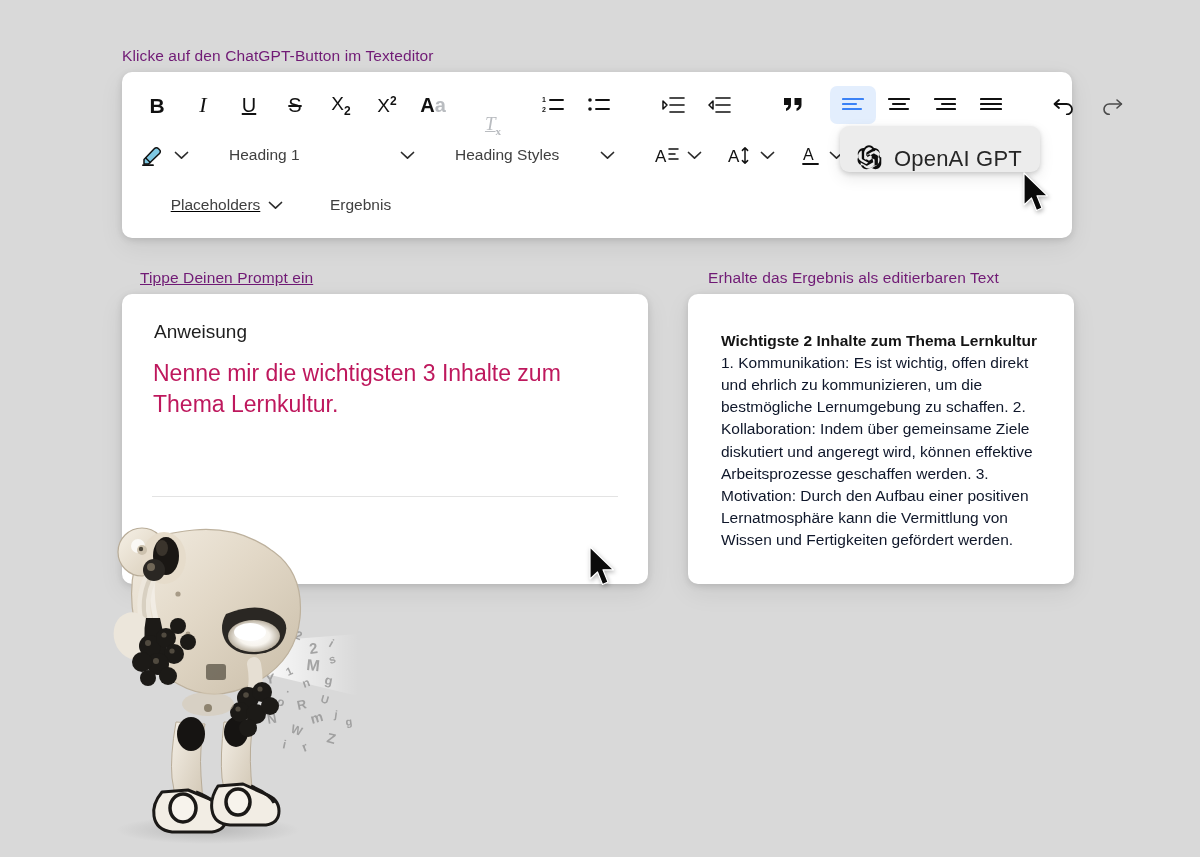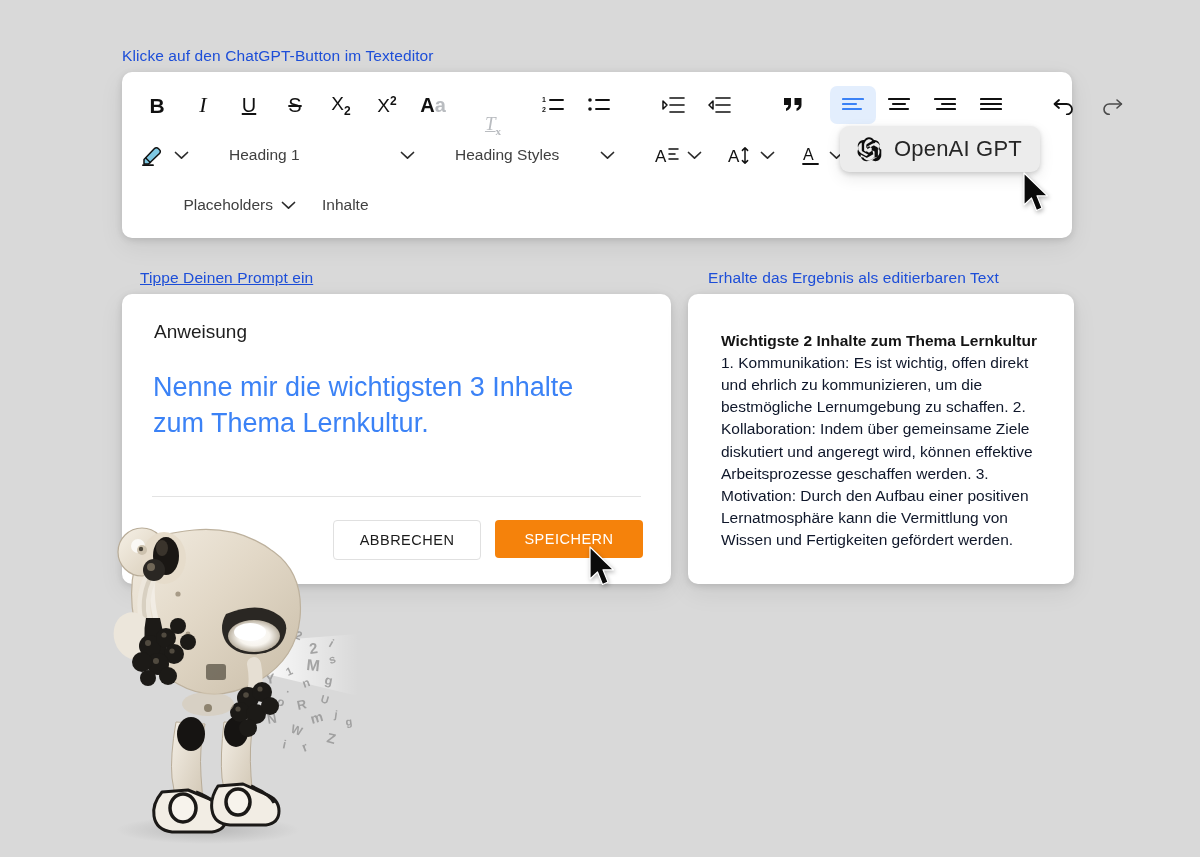--- a/index.html
+++ b/index.html
@@ -16,21 +16,21 @@
   }
   .stage {
     position: absolute;
     inset: 0;
   }
 
   
   .sec-label {
     position: absolute;
     font-size: 15.5px;
-    color: #1d4ed8;
+    color: #701a75;
     letter-spacing: .1px;
     white-space: nowrap;
   }
   .card {
     position: absolute;
     background: #ffffff;
     border-radius: 10px;
     box-shadow: 0 2px 7px rgba(0,0,0,.13), 0 8px 26px rgba(0,0,0,.07);
   }
 
@@ -102,58 +102,57 @@
     height: 9px;
     flex: none;
   }
 
   
   #gpt-btn {
     position: absolute;
     left: 718px;
     top: -4px;
     display: flex;
-    align-items: center;
+    align-items: flex-end;
     gap: 10px;
     height: 46px;
     padding: 0 18px 0 14px;
     background: #ececec;
     border-radius: 9px;
     box-shadow: 0 2px 5px rgba(0,0,0,.16), 0 6px 16px rgba(0,0,0,.09);
   }
   #gpt-btn .gpt-text {
     font-size: 22px;
     color: #262626;
     letter-spacing: .2px;
     white-space: nowrap;
   }
 
   
   #prompt-card {
     left: 122px;
     top: 294px;
     width: 526px;
     height: 290px;
-    padding-left: 23px;
   }
   #prompt-title {
     position: absolute;
     left: 32px;
     top: 27px;
     font-size: 19px;
     color: #1e1e1e;
   }
   #prompt-text {
     position: absolute;
     left: 31px;
-    top: 76px;
+    top: 64px;
     width: 440px;
-    font-size: 27px;
+    font-size: 23px;
     line-height: 1.33;
-    color: #3b82f6;
+    color: #be185d;
   }
   #prompt-divider {
     position: absolute;
     left: 30px;
     right: 30px;
     top: 202px;
     height: 1px;
     background: #e3e3e3;
   }
   .btn-row {
@@ -444,47 +443,43 @@
         <span>
           <svg width="30" height="30" viewBox="0 0 32 32">
             <path d="M16 3.4c-2.2 0-4.1 1.2-5.2 3 -2.4-.2-4.8 1-6 3.1 -1.1 1.9-1 4.2 0 6 -1.3 2-1.4 4.6-.2 6.7 1.1 1.9 3.2 3 5.4 2.9 1 1.9 3 3.1 5.2 3.1h.1c2.2 0 4.1-1.2 5.2-3 2.4.2 4.8-1 6-3.1 1.1-1.9 1-4.2 0-6 1.3-2 1.4-4.6.2-6.7 -1.1-1.9-3.2-3-5.4-2.9 -1-1.9-3-3.1-5.3-3.1z M16 5.6c1.4 0 2.7.6 3.5 1.7 -.1.05-.2.1-.3.2l-5.3 3.05c-.5.3-.8.8-.8 1.4v7.2l-2.2-1.3c-.05-.03-.1-.08-.1-.15V12c0-3.5 2.8-6.4 5.2-6.4z M22.6 8.6c1.9.25 3.6 1.45 4.5 3.2 .7 1.2.8 2.7.4 4 -.1-.06-.2-.12-.3-.18l-5.3-3.05c-.5-.3-1.1-.3-1.6 0l-6.2 3.6v-2.55c0-.07.03-.13.1-.17l5.35-3.1c.9-.5 1.9-.75 3-.75h.05z M8.3 11.1v6.15c0 .6.3 1.1.8 1.4l6.2 3.6-2.2 1.3c-.06.03-.13.03-.2 0l-5.35-3.1c-3-1.75-4-5.6-2.3-8.6 .7-1.2 1.8-2.1 3-2.7z M16 13.1l2.9 1.7v3.4l-2.9 1.7-2.9-1.7v-3.4z M23.65 13.3l5.35 3.1c.06.03.1.1.1.17v6.15c0 3.5-2.8 6.35-6.3 6.35-1.35 0-2.65-.45-3.7-1.25 .1-.05.2-.1.3-.2l5.3-3.05c.5-.3.8-.8.8-1.4v-7.2l2.2 1.3c-.05-.03.05.02-.05-.02z M19.65 17.25l2.2 1.3c.06.03.1.1.1.17v6.15c0 .07-.04.13-.1.17l-5.35 3.1c-3 1.75-6.85.7-8.6-2.3-.7-1.2-.95-2.6-.7-3.95 .1.06.2.12.3.18l5.3 3.05c.5.3 1.1.3 1.6 0l6.2-3.6z" fill="#0d0d0d"></path>
           </svg>
         </span>
         <span class="gpt-text">OpenAI GPT</span>
       </div>
     </div>
 
     <div class="tb-row" id="tb-row3">
-      <div class="dd" style="width:154px; justify-content:flex-end; margin-left:2px;">
+      <div class="dd" style="width:154px; justify-content:center; margin-left:10px;text-decoration:underline;">
         <span class="dd-label">Placeholders</span>
         <svg class="chev" viewBox="0 0 15 9">
             <path d="M1.5 1.5 L7.5 7.2 L13.5 1.5" fill="none" stroke="#2b2b2b" stroke-width="1.7" stroke-linecap="round" stroke-linejoin="round"></path>
           </svg>
       </div>
       <div class="tb-gap"></div>
       <div class="dd">
-        <span class="dd-label">Inhalte</span>
+        <span class="dd-label">Ergebnis</span>
       </div>
     </div>
   </div>
 
   <svg class="cursor-arrow" id="cursor-gpt" viewBox="0 0 30 42">
     <path d="M2 1 L2 33 L9.5 26 L14.5 38.5 L20 36 L15 23.8 L25.5 23.8 Z" fill="#0b0b0b" stroke="#ffffff" stroke-width="1.2" stroke-linejoin="round"></path>
   </svg>
 
   <div class="sec-label" style="left:140px; top:269px;text-decoration:underline;">Tippe Deinen Prompt ein</div>
 
   <div class="card" id="prompt-card">
     <div id="prompt-title">Anweisung</div>
     <div id="prompt-text">Nenne mir die wichtigsten 3 Inhalte zum Thema Lernkultur.</div>
     <div id="prompt-divider"></div>
-    <div class="btn-row">
-      <div class="btn" id="btn-cancel">ABBRECHEN</div>
-      <div class="btn" id="btn-save">SPEICHERN</div>
-    </div>
   </div>
 
   <svg class="cursor-arrow" id="cursor-save" viewBox="0 0 30 42">
     <path d="M2 1 L2 33 L9.5 26 L14.5 38.5 L20 36 L15 23.8 L25.5 23.8 Z" fill="#0b0b0b" stroke="#ffffff" stroke-width="1.2" stroke-linejoin="round"></path>
   </svg>
 
   <div class="sec-label" style="left:708px; top:269px;">Erhalte das Ergebnis als editierbaren Text</div>
 
   <div class="card" id="result-card">
     <div id="result-title">Wichtigste 2 Inhalte zum Thema Lernkultur</div>

